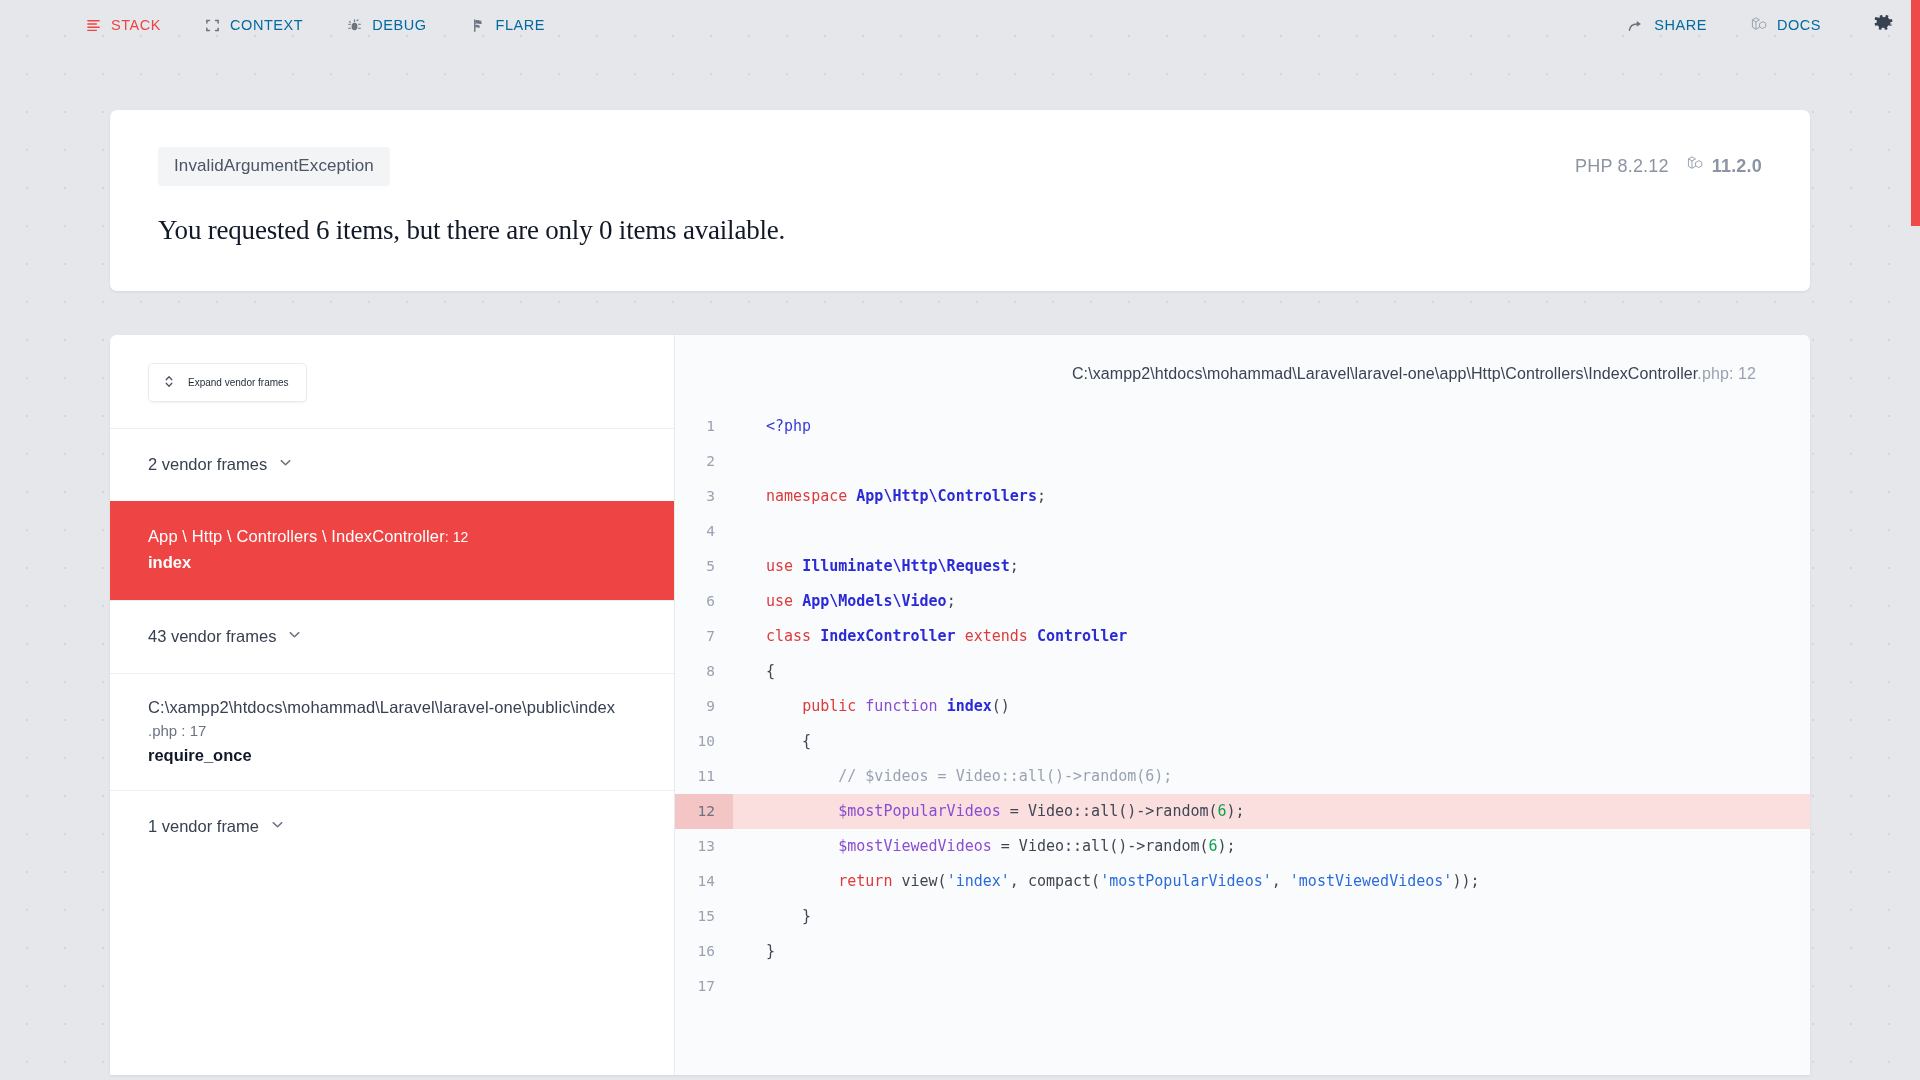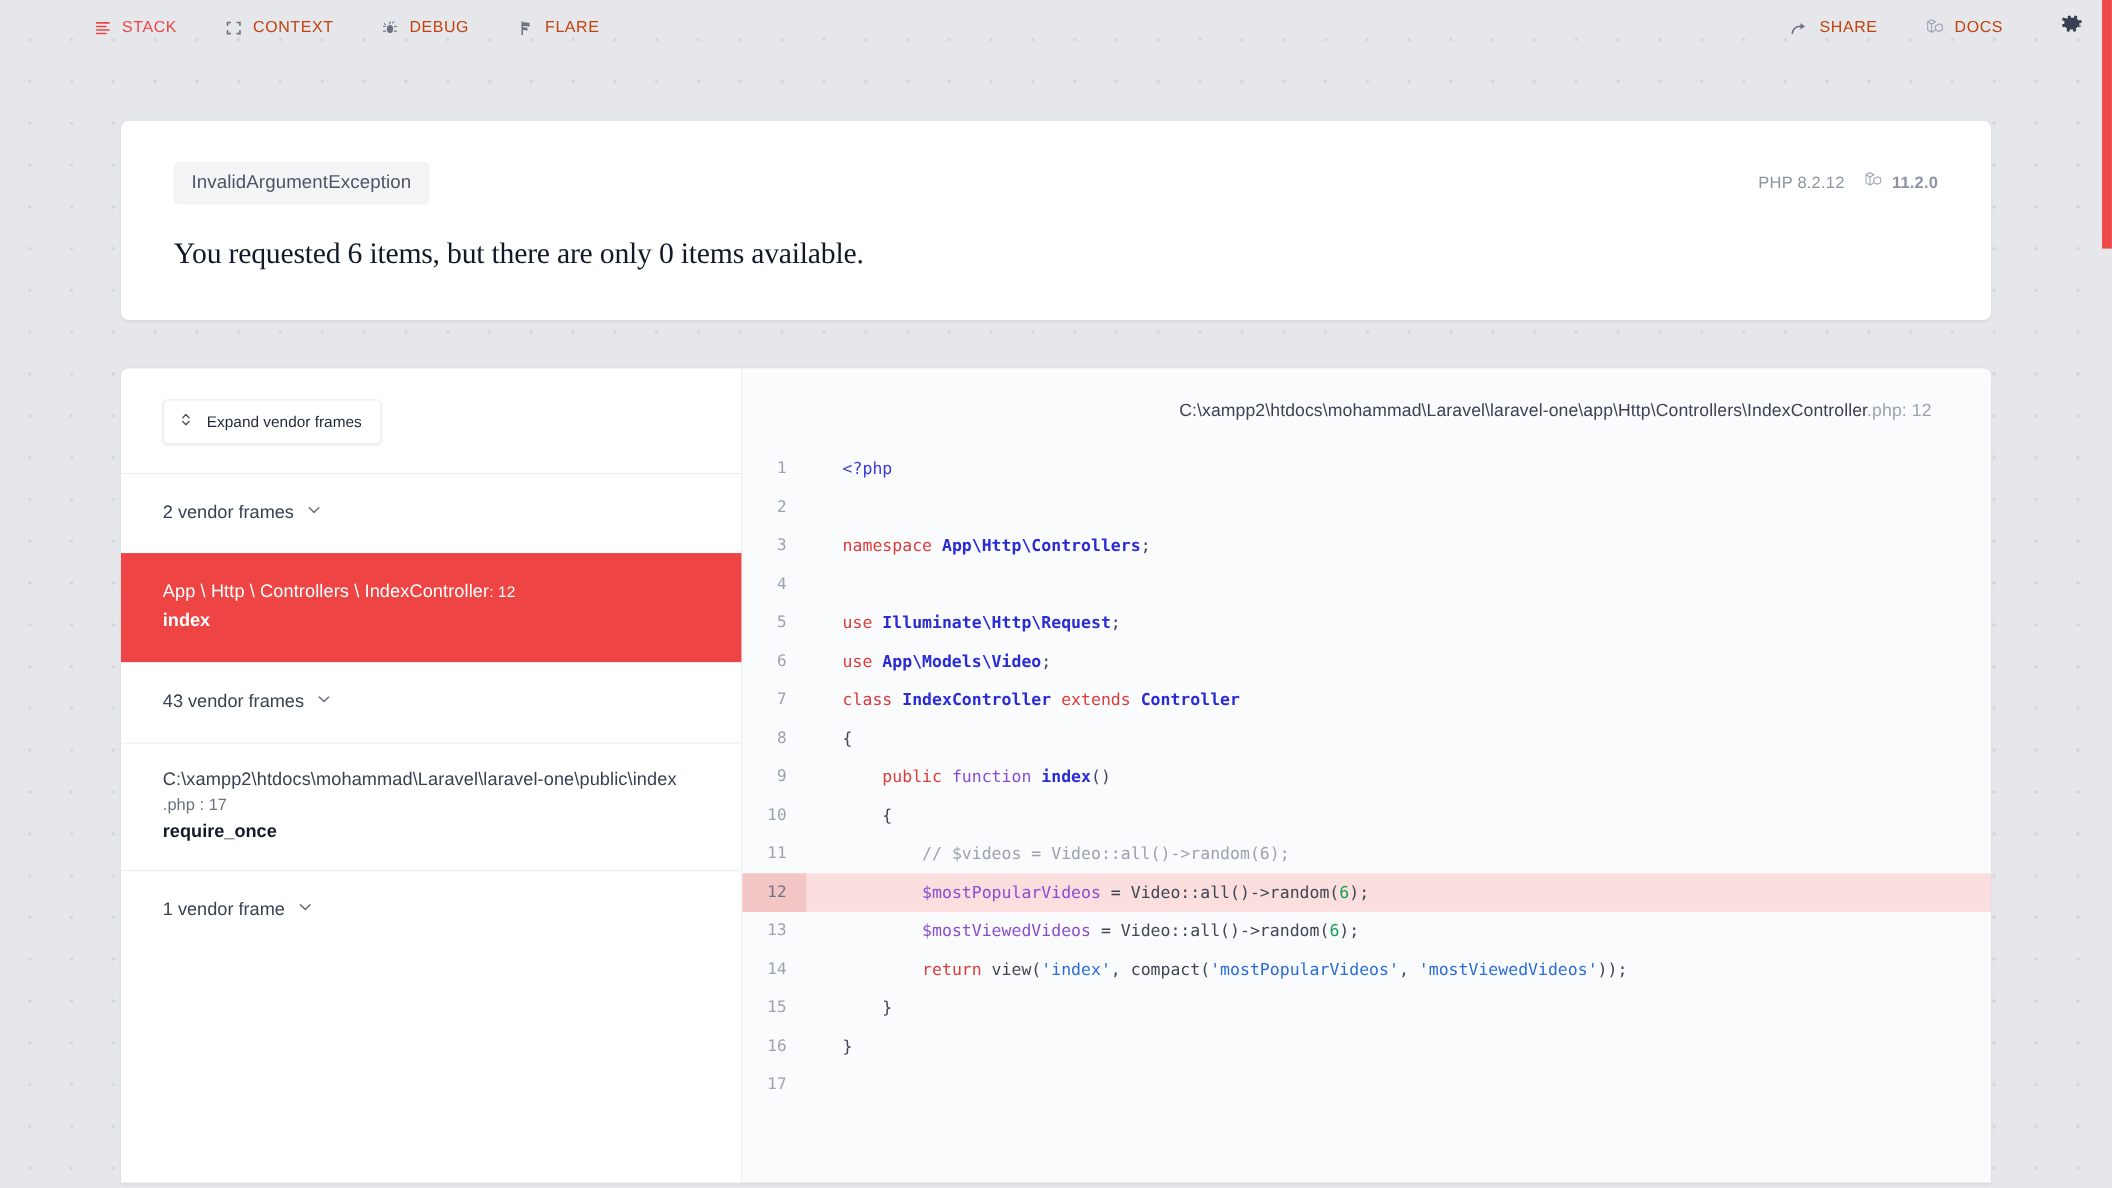--- a/index.html
+++ b/index.html
@@ -33,21 +33,21 @@
   .nav-left { display: flex; align-items: center; gap: 44px; }
   .nav-right { display: flex; align-items: center; gap: 44px; margin-left: auto; }
 
   .nav-item {
     display: flex;
     align-items: center;
     gap: 10px;
     font-size: 14.5px;
     letter-spacing: 0.55px;
     font-weight: 400;
-    color: #c2410c;
+    color: #0369a1;
     cursor: pointer;
     text-transform: uppercase;
     line-height: 1;
     white-space: nowrap;
   }
   .nav-item.active { color: #ef4444; }
   .nav-item svg { display: block; }
 
   .gear-btn {
     display: flex;
@@ -80,21 +80,21 @@
     font-size: 17px;
     padding: 10px 16px;
     line-height: 1.1;
     letter-spacing: .1px;
   }
   .versions {
     display: flex;
     align-items: center;
     gap: 18px;
     color: #8b94a3;
-    font-size: 15px;
+    font-size: 18px;
     padding-top: 9px;
     letter-spacing: .2px;
   }
   .version-laravel { display: flex; align-items: center; gap: 9px; font-weight: bold; }
   .exc-message {
     margin-top: 28px;
     font-size: 27px;
     font-weight: 400;
     color: #111827;
     letter-spacing: -.2px;
@@ -123,21 +123,21 @@
   .frames-header { padding: 28px 38px 26px 38px; }
   .expand-btn {
     display: inline-flex;
     align-items: center;
     gap: 13px;
     background: #ffffff;
     border: 1px solid #e9ebef;
     border-radius: 5px;
     box-shadow: 0 1px 2px rgba(15, 23, 42, .06);
     padding: 10px 17px 10px 14px;
-    font-size: 14px;
+    font-size: 10px;
     color: #1f2937;
     cursor: pointer;
     line-height: 1.1;
     white-space: nowrap;
   }
 
   .frame {
     border-top: 1px solid #eceef1;
     padding: 22px 38px;
     cursor: pointer;

